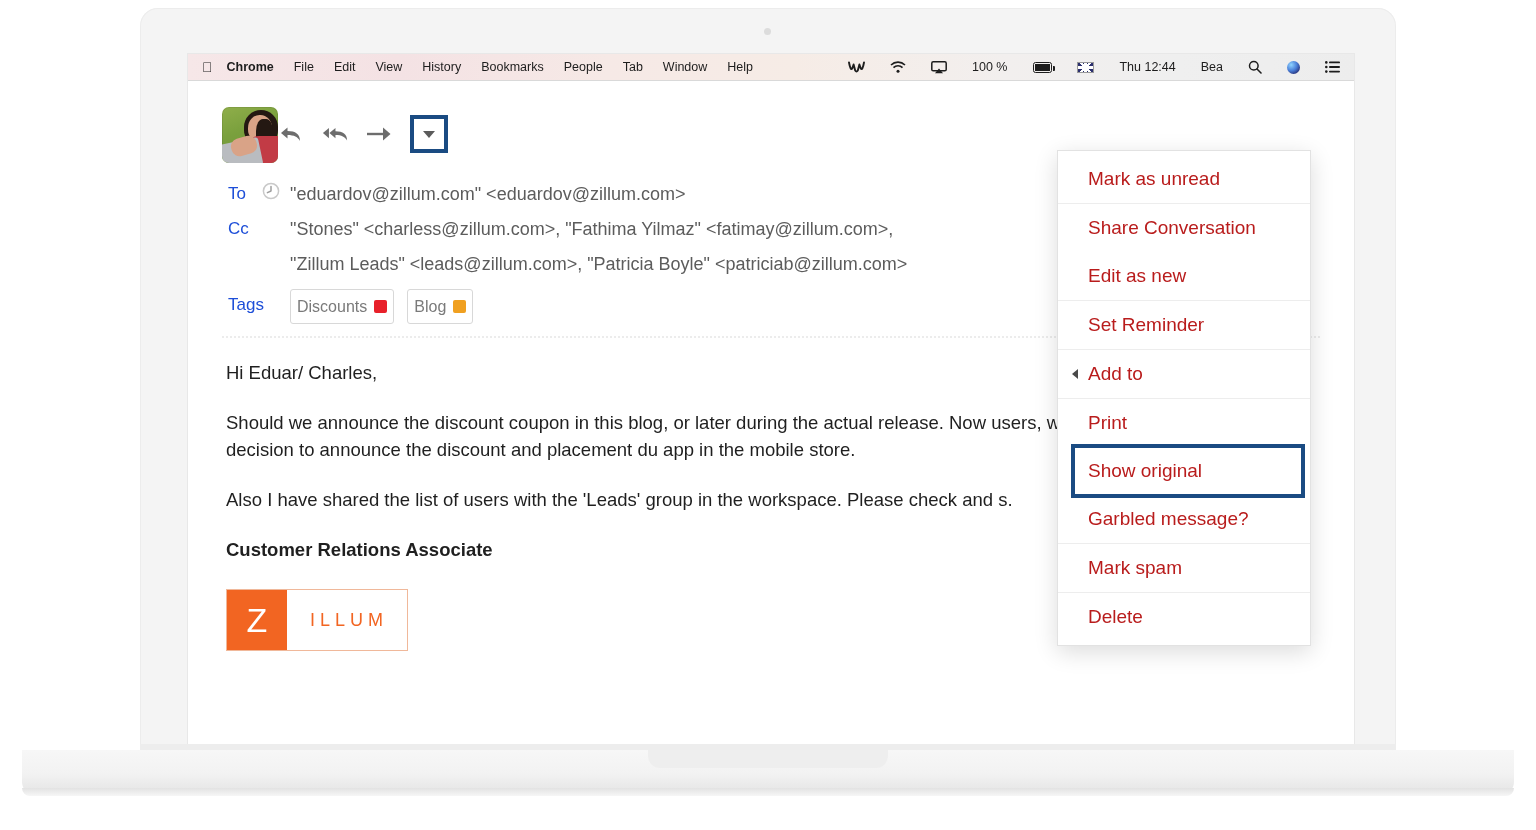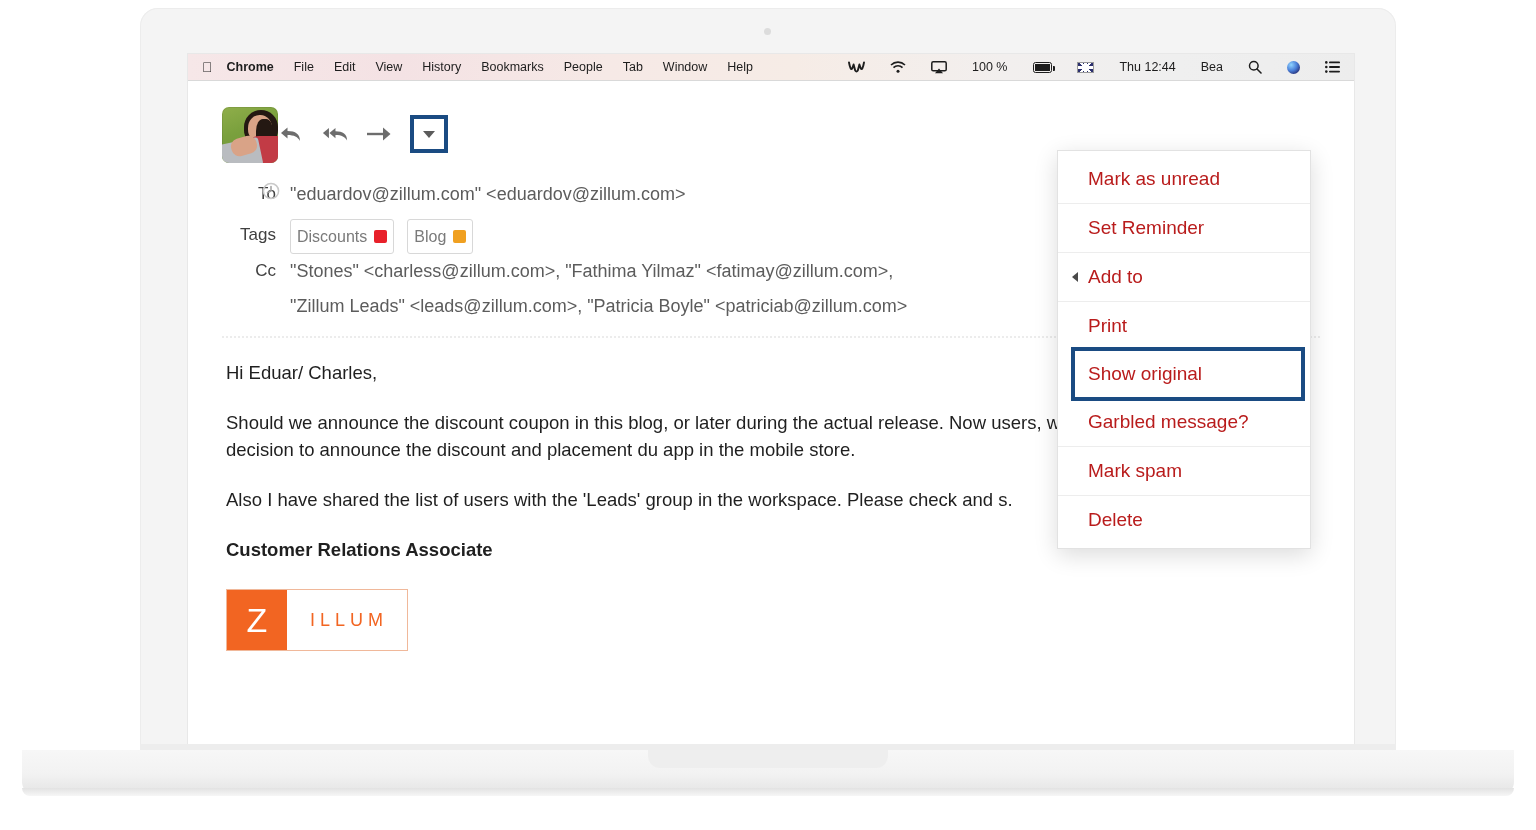--- a/index.html
+++ b/index.html
@@ -131,21 +131,21 @@
   .act { width: 26px; height: 26px; color: #6d6d6d; display:flex;align-items:center;justify-content:center; cursor:pointer;}
   .act svg { display:block; }
   .caret-btn {
     width: 38px; height: 38px; display:flex; align-items:center; justify-content:center;
     border: 4px solid #1a4b82; background: #fff; cursor:pointer;
   }
   .caret-btn .tri { width:0;height:0;border-left:6px solid transparent;border-right:6px solid transparent;border-top:7px solid #5b5b5b; }
 
   .rows { margin-top: 14px; padding-left: 6px; }
   .row { display: flex; align-items: flex-start; font-size: 18px; line-height: 1.95; }
-  .row .lbl { width: 62px; text-align: right; color: #404040; flex: 0 0 62px; padding-right: 14px; font-size: 17px; }
+  .row .lbl { width: 62px; text-align: left; color: #1d4ed8; flex: 0 0 62px; padding-right: 14px; font-size: 17px; }
   .row .val { color: #5c5c5c; }
   .clock-ic { position:absolute; left: 34px; margin-top: 5px; width: 18px; height: 18px; }
   .rowwrap { position: relative; }
 
   .tag {
     display:inline-flex; align-items:center; gap:7px;
     border:1px solid #d8d8d8; border-radius: 3px; padding: 1px 6px;
     font-size: 16px; color: #7a7a7a; margin-right: 8px; vertical-align: middle;
   }
   .swatch { width: 13px; height: 13px; border-radius: 2px; display:inline-block; }
@@ -318,41 +318,41 @@
           <svg class="clock-ic" viewBox="0 0 18 18">
             <circle cx="9" cy="9" r="7.6" fill="none" stroke="#c9c9c9" stroke-width="1.5"></circle>
             <path d="M9 9 L9 4.6 M9 9 L5.4 10.6" stroke="#9e9e9e" stroke-width="1.5" stroke-linecap="round" fill="none"></path>
           </svg>
           <div class="row">
             <span class="lbl">To</span>
             <span class="val">"eduardov@zillum.com" &lt;eduardov@zillum.com&gt;</span>
           </div>
         </div>
 
+        <div class="row">
+          <span class="lbl">Cc</span>
+          <span class="val">
+            <span>"Stones" &lt;charless@zillum.com&gt;, "Fathima Yilmaz" &lt;fatimay@zillum.com&gt;,</span><br>
+            <span>"Zillum Leads" &lt;leads@zillum.com&gt;, "Patricia Boyle" &lt;patriciab@zillum.com&gt;</span>
+          </span>
+        </div>
+
         <div class="row" style="margin-top:6px;">
           <span class="lbl">Tags</span>
           <span class="val">
             <span class="tag">
               <span>Discounts</span>
               <span class="swatch" style="background:#e8202a"></span>
             </span>
             <span class="tag">
               <span>Blog</span>
               <span class="swatch" style="background:#f0a020"></span>
             </span>
           </span>
         </div>
-
-        <div class="row">
-          <span class="lbl">Cc</span>
-          <span class="val">
-            <span>"Stones" &lt;charless@zillum.com&gt;, "Fathima Yilmaz" &lt;fatimay@zillum.com&gt;,</span><br>
-            <span>"Zillum Leads" &lt;leads@zillum.com&gt;, "Patricia Boyle" &lt;patriciab@zillum.com&gt;</span>
-          </span>
-        </div>
       </div>
 
       <div class="divider"></div>
 
       <div class="body">
         <p>Hi Eduar/ Charles,</p>
         <p>Should we announce the discount coupon in this blog, or later during the actual release. Now users, wouldnt it be a better marketing decision to announce the discount and placement du app in the mobile store.</p>
         <p>Also I have shared the list of users with the 'Leads' group in the workspace. Please check and s.</p>
         <div>
           <div class="sig-role">Customer Relations Associate</div>
@@ -362,20 +362,24 @@
           <div class="word">ILLUM</div>
         </div>
       </div>
     </div>
 
     <div class="menu">
       <div class="menu-group">
         <div class="menu-item">Mark as unread</div>
       </div>
       <div class="menu-group">
+        <div class="menu-item">Share Conversation</div>
+        <div class="menu-item">Edit as new</div>
+      </div>
+      <div class="menu-group">
         <div class="menu-item">Set Reminder</div>
       </div>
       <div class="menu-group">
         <div class="menu-item">
           <span class="sub-arrow"></span>
           <span>Add to</span>
         </div>
       </div>
       <div class="menu-group">
         <div class="menu-item">Print</div>

